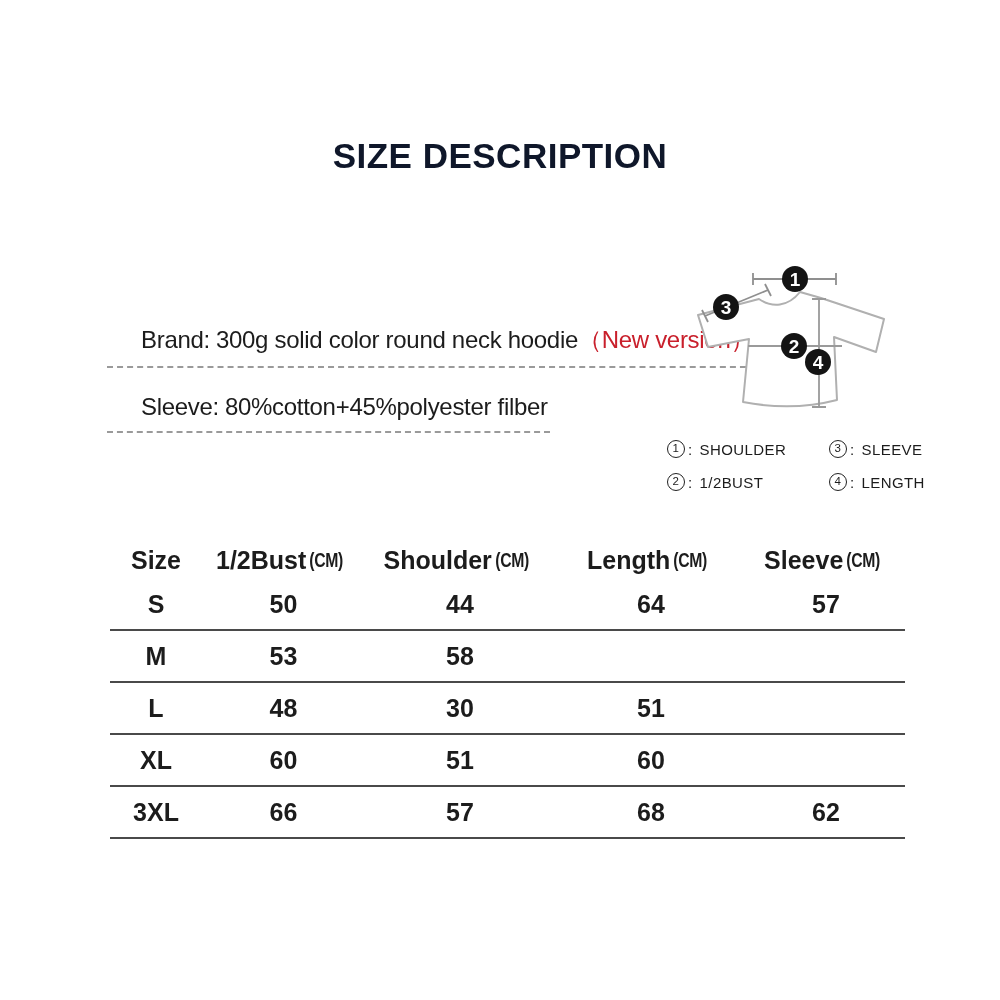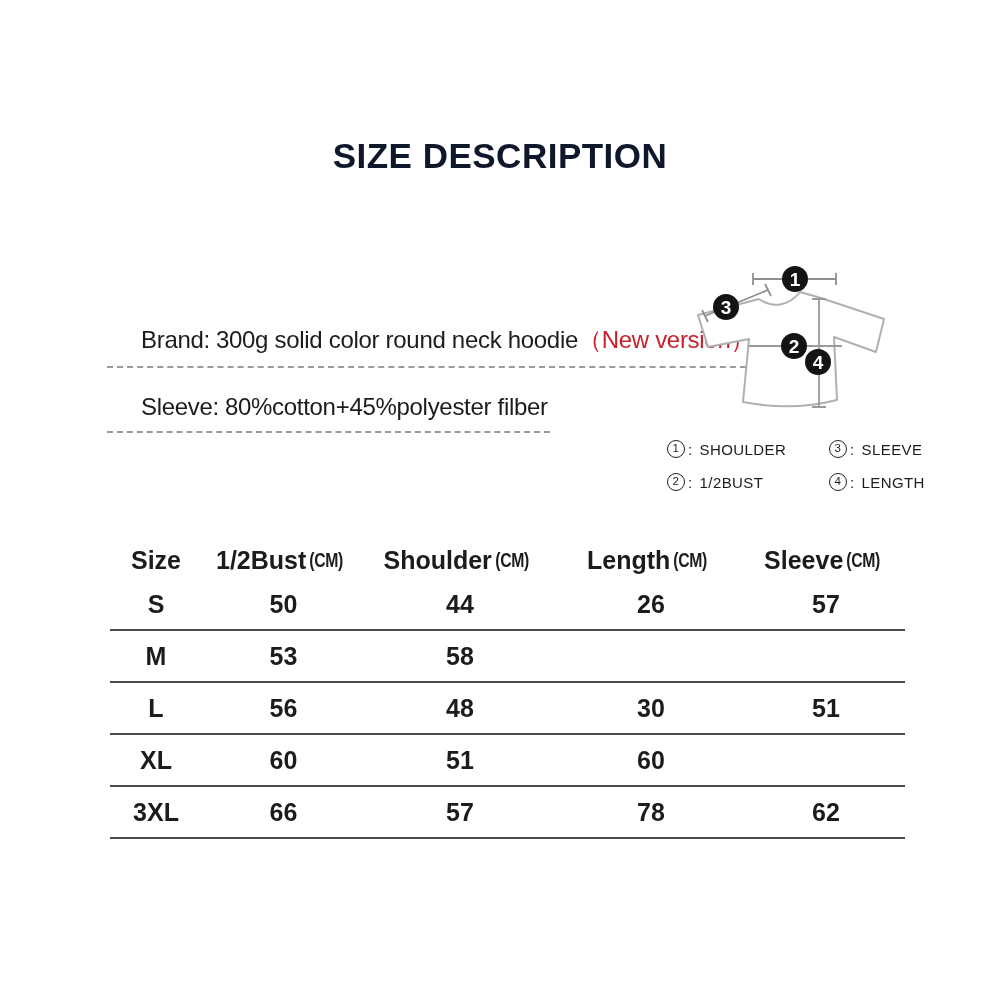--- a/index.html
+++ b/index.html
@@ -213,42 +213,41 @@
       <div class="th">
         <span>Sleeve</span>
         <span class="unit">(CM)</span>
       </div>
     </div>
   <div>
       <div class="t-grid tr">
         <div class="td">S</div>
         <div class="td">50</div>
         <div class="td">44</div>
-        <div class="td">26</div>
+        <div class="td">64</div>
         <div class="td">57</div>
       </div>
       <div class="t-grid tr">
         <div class="td">M</div>
         <div class="td">53</div>
         <div class="td">58</div>
       </div>
       <div class="t-grid tr">
         <div class="td">L</div>
-        <div class="td">56</div>
         <div class="td">48</div>
         <div class="td">30</div>
         <div class="td">51</div>
       </div>
       <div class="t-grid tr">
         <div class="td">XL</div>
         <div class="td">60</div>
         <div class="td">51</div>
         <div class="td">60</div>
       </div>
       <div class="t-grid tr">
         <div class="td">3XL</div>
         <div class="td">66</div>
         <div class="td">57</div>
-        <div class="td">78</div>
+        <div class="td">68</div>
         <div class="td">62</div>
       </div>
     </div>
 </div>
 
 </body></html>

